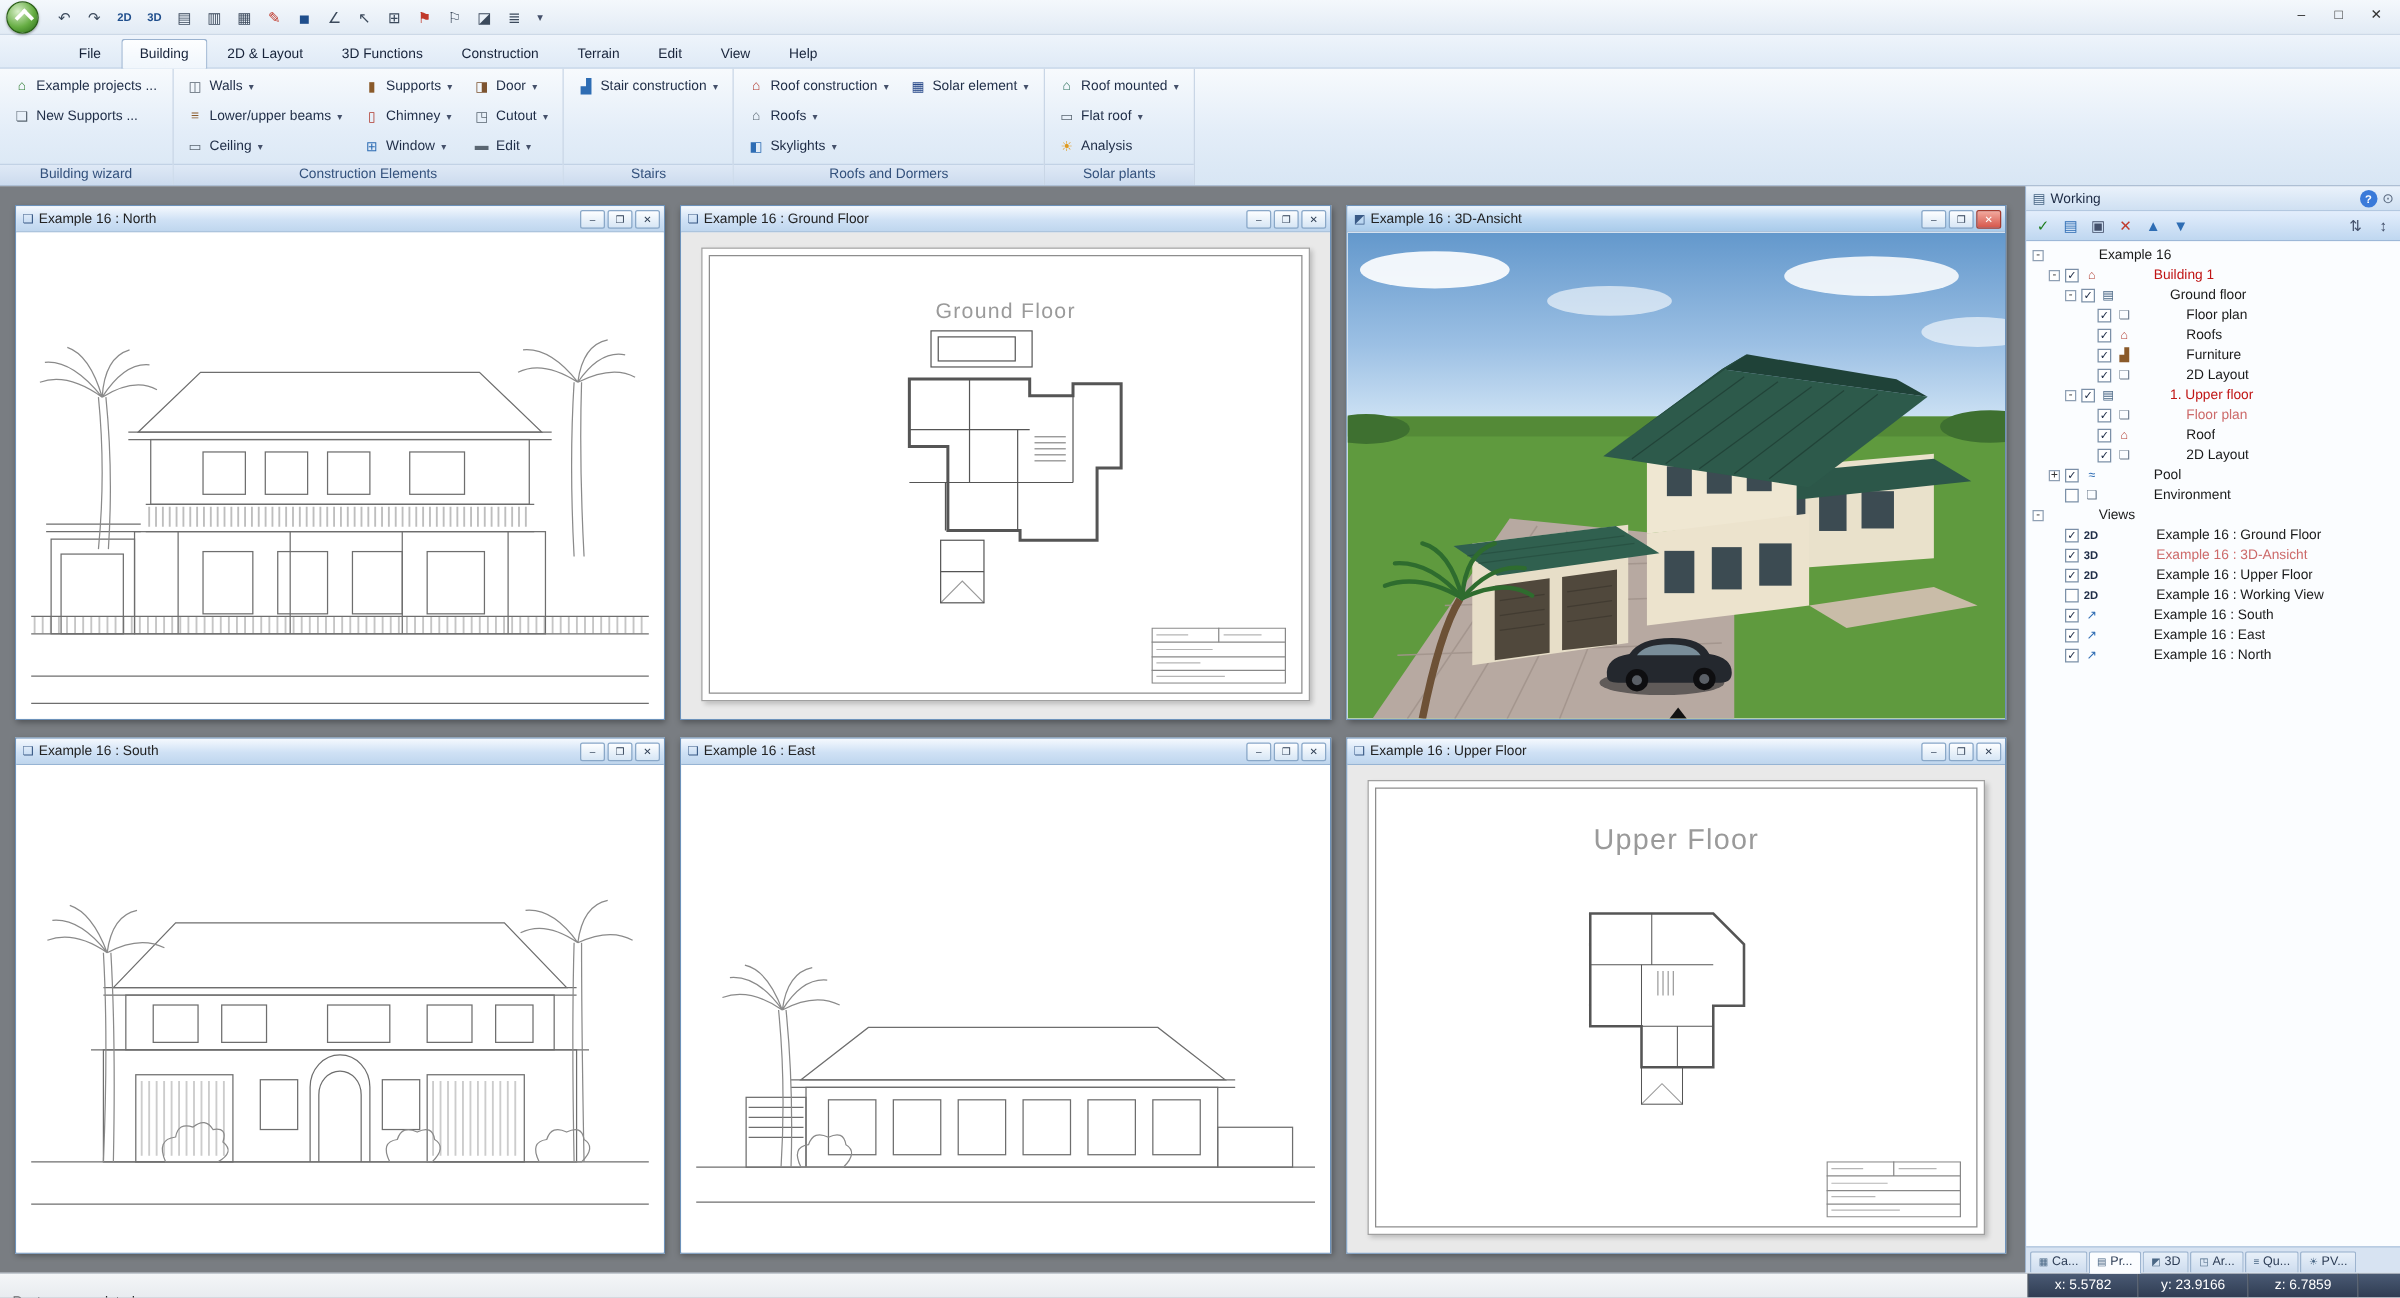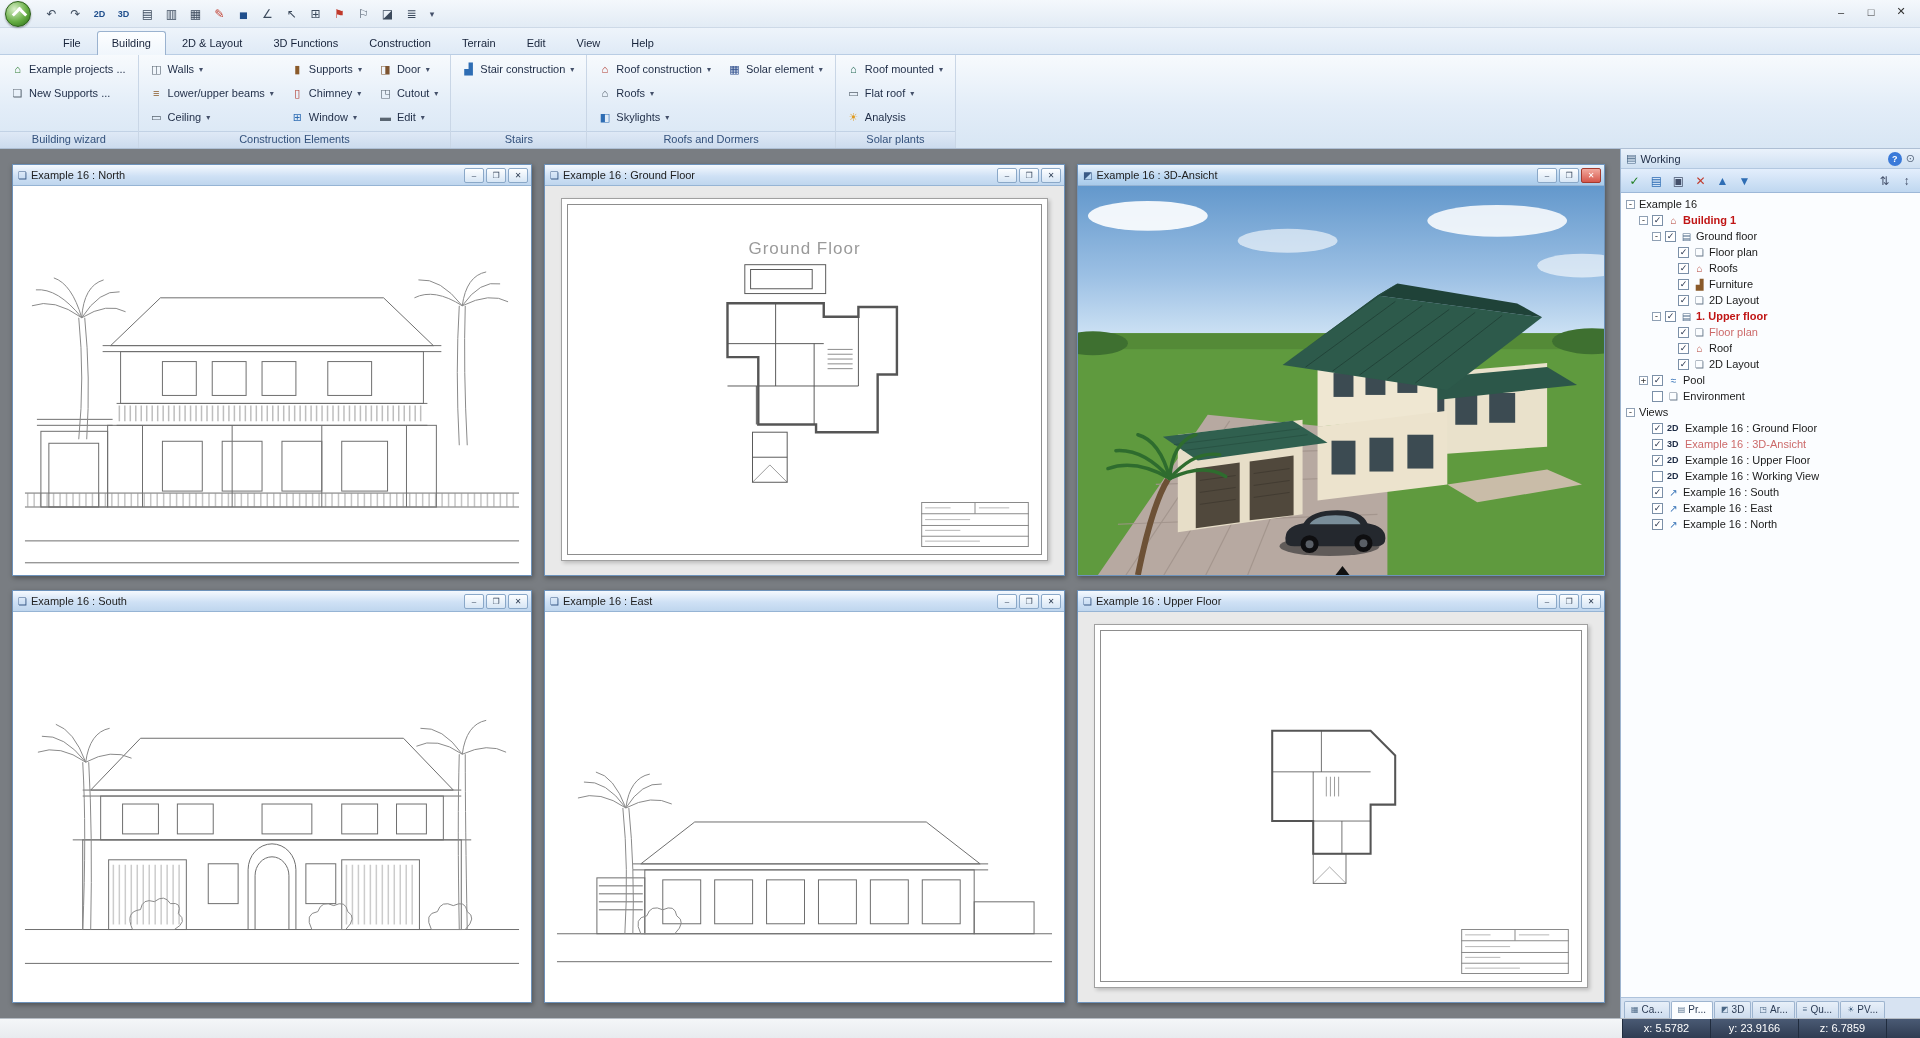--- a/index.html
+++ b/index.html
@@ -104,22 +104,22 @@
     font-size:9px; line-height:7px; text-align:center; margin-right:4px;
     font-family:"DejaVu Sans Mono",monospace; }
   .exp.none { visibility:hidden; }
   .cb { width:11px; height:11px; flex:none; border:1px solid #7b90a8; background:#fff; margin-right:4px;
     display:flex; align-items:center; justify-content:center; }
   .cb i { font-style:normal; font-size:9px; line-height:1; color:#1d2b45; }
   .ticon { width:13px; flex:none; text-align:center; font-size:10px; margin-right:3px; }
   .ti-red{color:#b03a2e;} .ti-blue{color:#2e6db4;} .ti-gray{color:#6b7b8d;}
   .ti-brown{color:#8a5a2a;} .ti-steel{color:#4a6785;}
   .badge { flex:none; font-weight:bold; font-size:9px; color:#1d2b45; margin-right:4px; width:14px; }
-  .tlabel { overflow:hidden; text-overflow:ellipsis; }
-  .tlabel.red { color:#c01515;font-weight:bold; }
+  .tlabel { overflow:hidden; text-overflow:ellipsis;margin-left:40px; }
+  .tlabel.red { color:#c01515; }
   .tlabel.softred { color:#cc6a6a; }
   .pp-tabs { height:21px; flex:none; display:flex; align-items:flex-end; gap:1px; padding:0 3px;
     background:#d7e3f2; border-top:1px solid #aec3dc; }
   .ptab { display:flex; align-items:center; gap:3px; padding:2px 6px 3px; font-size:10px;
     border:1px solid #9db4cf; border-bottom:none; border-radius:2px 2px 0 0;
     background:linear-gradient(#e8f0f9,#cddcee); color:#2c3c55; }
   .ptab.active { background:#fbfdff; position:relative; margin-bottom:-1px; padding-bottom:4px; }
   .ptab .ti { font-size:8px; color:#4a6785; }
 
   
@@ -611,20 +611,21 @@
         <span class="wtitle">Example 16 : Upper Floor</span>
         <span class="wbtns">
           <span class="wbtn">–</span>
           <span class="wbtn">❐</span>
           <span class="wbtn">✕</span>
         </span>
       </div>
       <div class="wbody sheetbg">
         <div class="sheet">
           <div class="sheet-frame"></div>
+          <div class="sheet-title uf">Upper Floor</div>
           <svg class="planUF" viewBox="0 0 300 260">
             <g stroke="#555" fill="none" stroke-width="1">
               <path d="M60,30 h120 l30,30 v60 h-30 v60 h-70 v-40 h-50 z" stroke-width="2.5"></path>
               <line x1="60" y1="80" x2="180" y2="80"></line>
               <line x1="120" y1="30" x2="120" y2="80"></line>
               <line x1="110" y1="80" x2="110" y2="140"></line>
               <line x1="60" y1="140" x2="180" y2="140"></line>
               <line x1="145" y1="140" x2="145" y2="180"></line>
               <g opacity="0.7">
                 <line x1="126" y1="86" x2="126" y2="110"></line>

